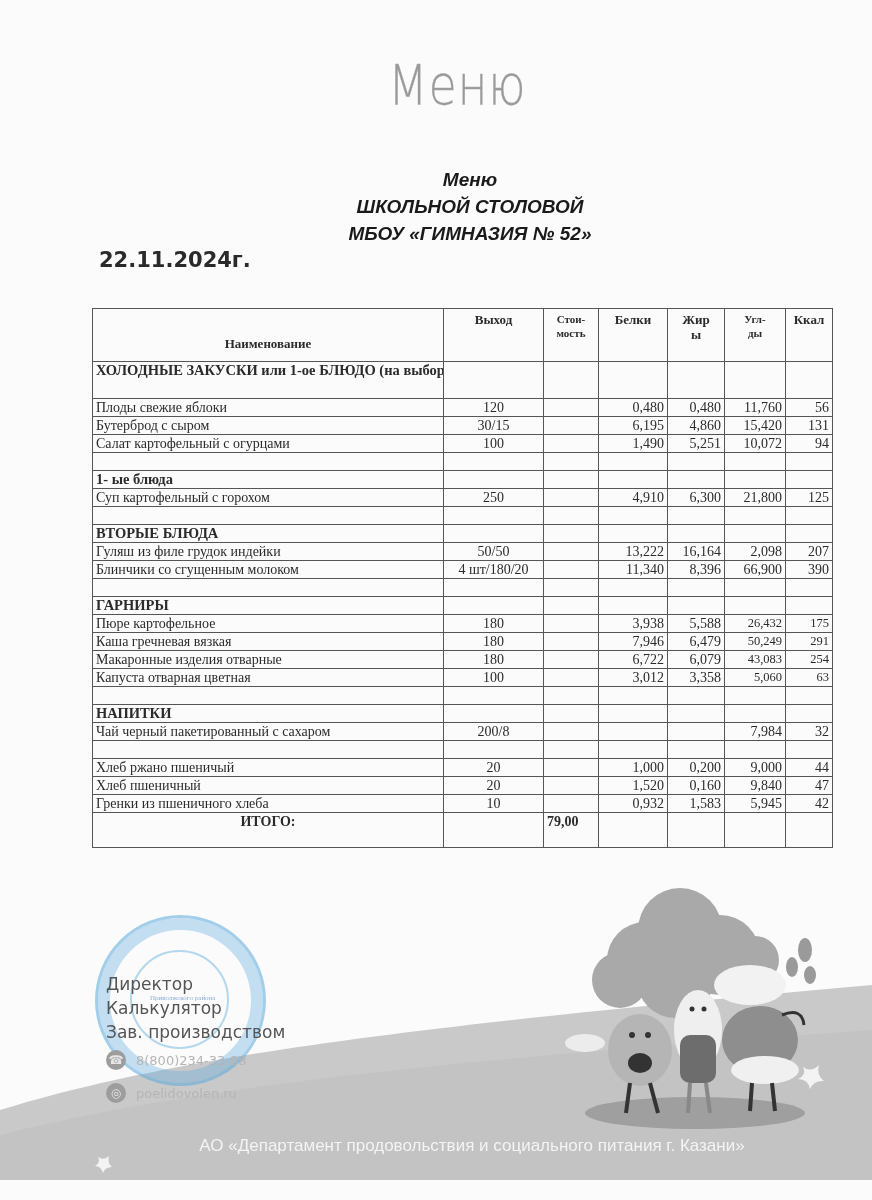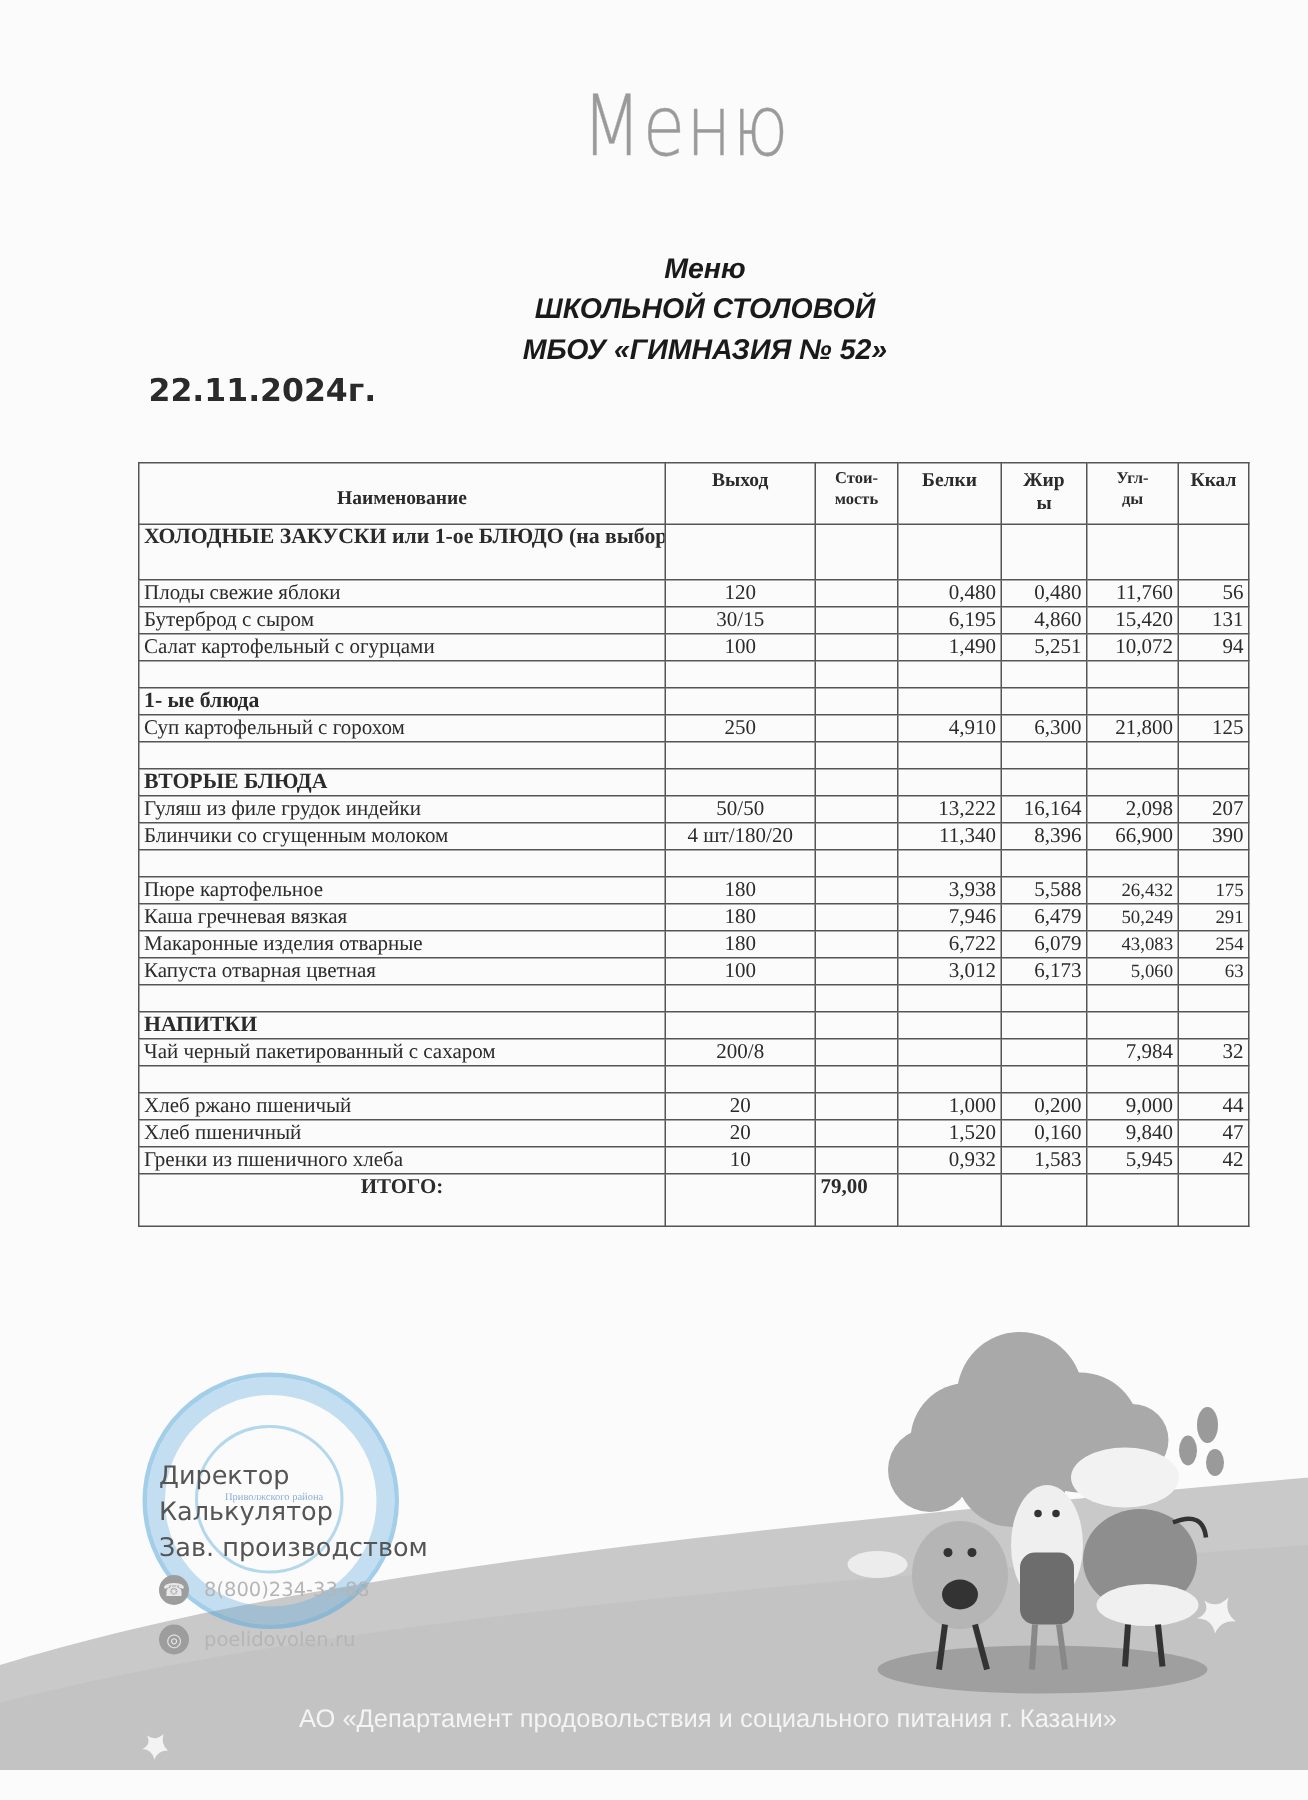--- a/index.html
+++ b/index.html
@@ -31,21 +31,21 @@
     border-collapse: collapse; table-layout: fixed; width: 740px;
     font-size: 14px; color: #2b2b2b;
   }
   table.menu td, table.menu th {
     border: 1px solid #555; padding: 0 3px; height: 17px; line-height: 17px;
     vertical-align: top; overflow: hidden; white-space: nowrap;
   }
   table.menu th {
     font-weight: bold; font-size: 13px; text-align: center; height: 36px; line-height: 15px; padding-top: 3px;
   }
-  table.menu th.name-h { vertical-align: middle; padding-top: 4px; }
+  table.menu th.name-h { vertical-align: middle; padding-top: 16px; }
   table.menu th.small { font-size: 11px; line-height: 14px; }
   td.num { text-align: center; }
   td.right { text-align: right; padding-right: 4px; }
   td.section { font-weight: bold; font-size: 14.5px; white-space: normal; }
   tr.section-tall td { height: 36px; line-height: 17px; }
   tr.empty td { height: 17px; }
   td.sub { padding-left: 28px; }
   tr.total td { height: 34px; }
   td.total-label { text-align: center; vertical-align: bottom; font-weight: bold; padding-bottom: 1px; }
   td.total-price { font-weight: bold; text-align: left; padding-left: 4px; }
@@ -222,20 +222,29 @@
       <tr class="empty">
         <td></td>
         <td></td>
         <td></td>
         <td></td>
         <td></td>
         <td></td>
         <td></td>
       </tr>
       <tr>
+        <td class="section">ГАРНИРЫ</td>
+        <td></td>
+        <td></td>
+        <td></td>
+        <td></td>
+        <td></td>
+        <td></td>
+      </tr>
+      <tr>
         <td>Пюре картофельное</td>
         <td class="num">180</td>
         <td class="right"></td>
         <td class="right">3,938</td>
         <td class="right">5,588</td>
         <td class="right small-num">26,432</td>
         <td class="right small-num">175</td>
       </tr>
       <tr>
         <td>Каша гречневая вязкая</td>
@@ -253,21 +262,21 @@
         <td class="right">6,722</td>
         <td class="right">6,079</td>
         <td class="right small-num">43,083</td>
         <td class="right small-num">254</td>
       </tr>
       <tr>
         <td>Капуста отварная цветная</td>
         <td class="num">100</td>
         <td class="right"></td>
         <td class="right">3,012</td>
-        <td class="right">6,173</td>
+        <td class="right">3,358</td>
         <td class="right small-num">5,060</td>
         <td class="right small-num">63</td>
       </tr>
       <tr class="empty">
         <td></td>
         <td></td>
         <td></td>
         <td></td>
         <td></td>
         <td></td>

